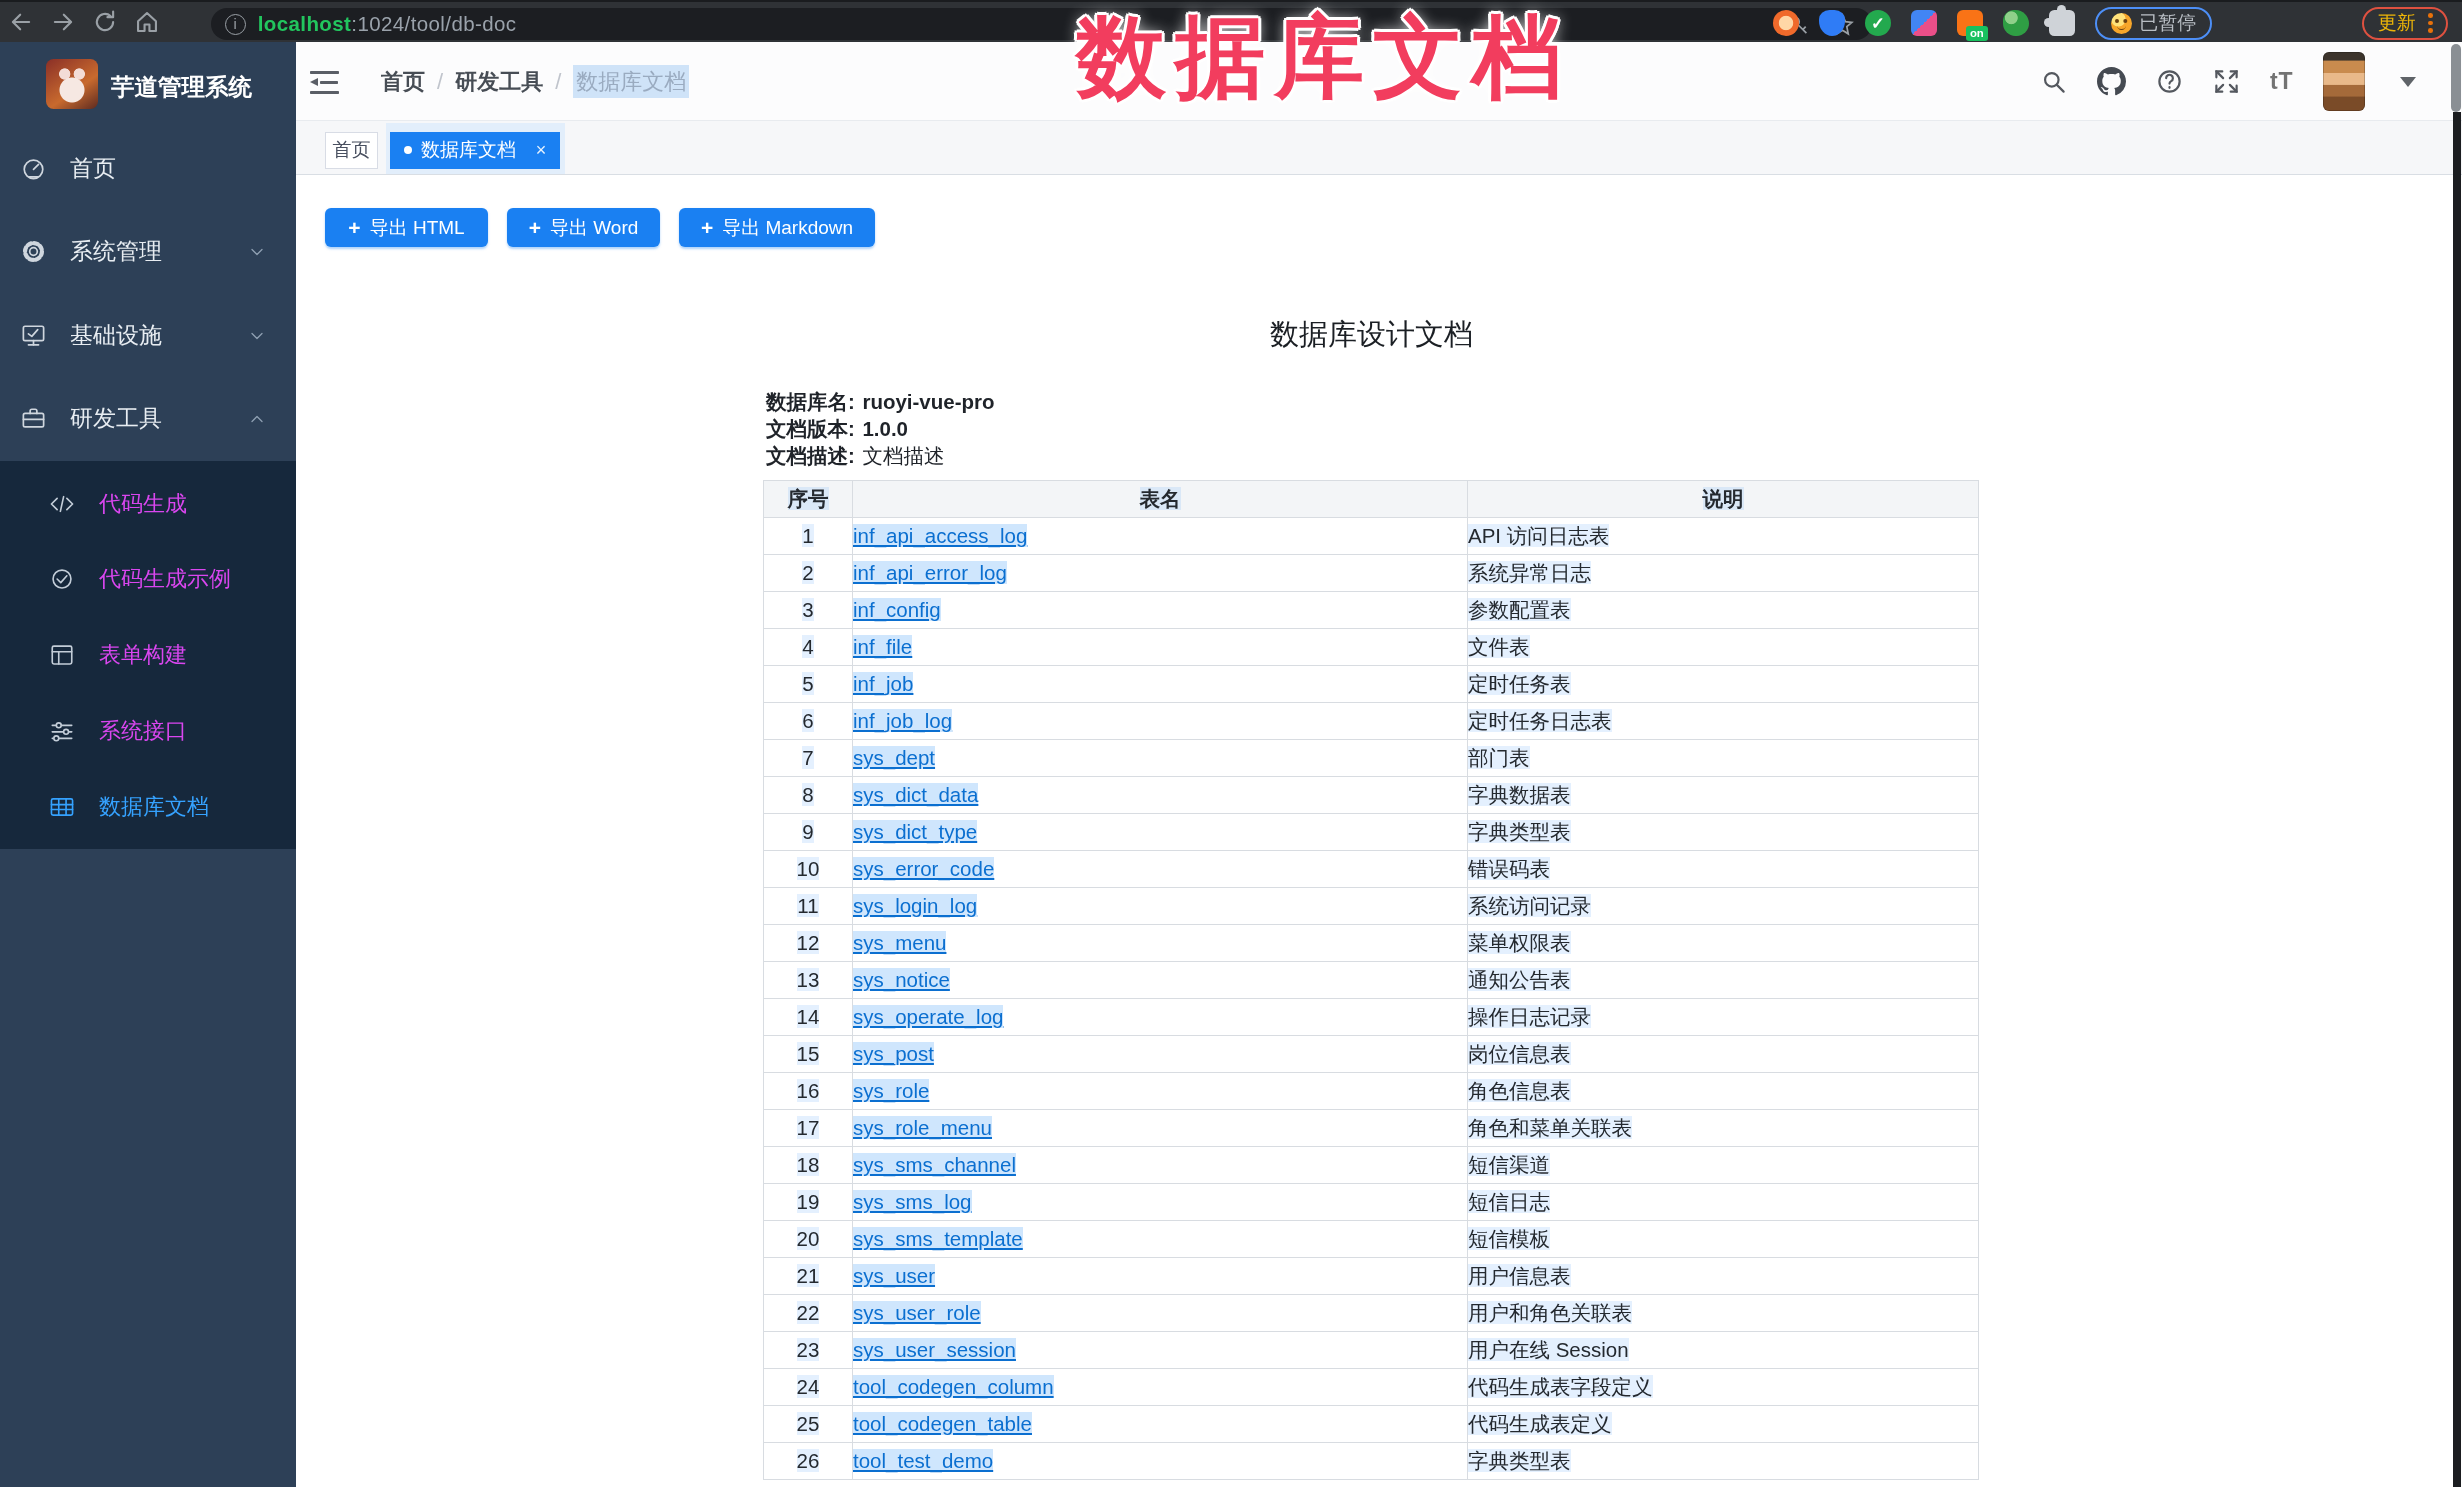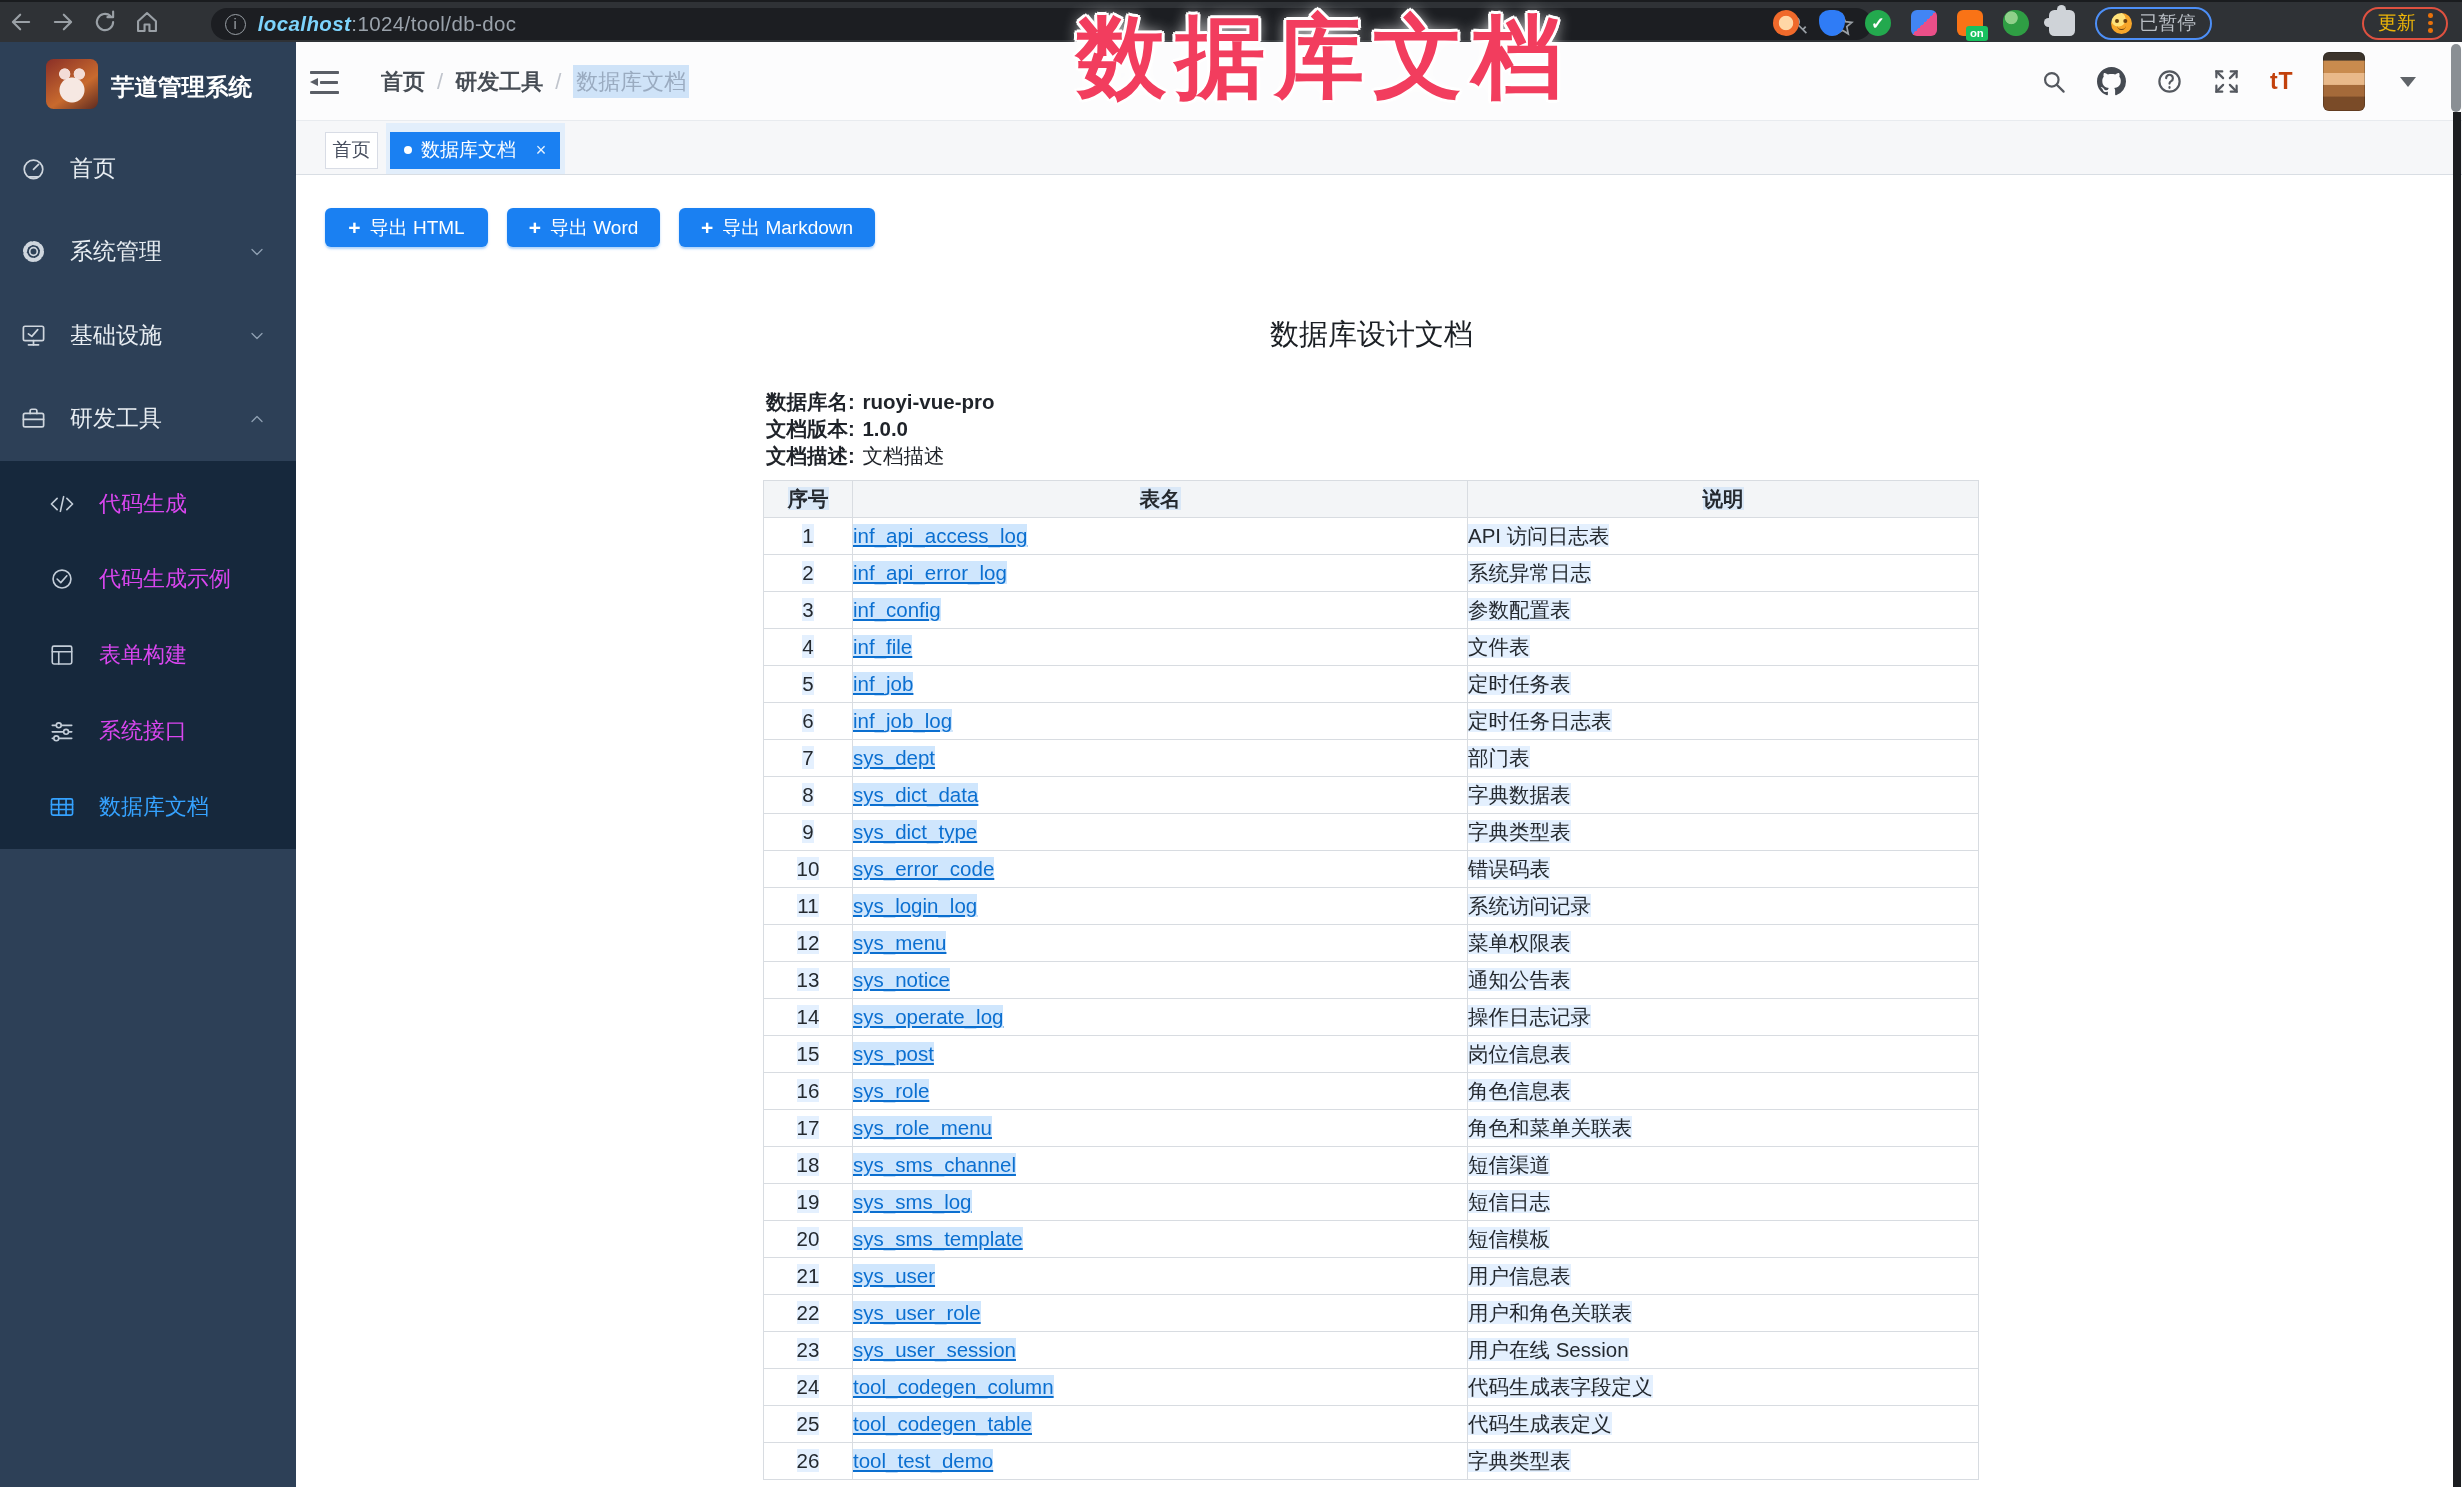--- a/index.html
+++ b/index.html
@@ -9,21 +9,21 @@
   
   .topbar { position:absolute; left:0; top:0; width:2462px; height:42px;
     background:#2f3236; border-top:2.3px solid #1a1c1f; display:flex; align-items:center; }
   .navbtn { width:42px; height:38px; display:flex; align-items:center; justify-content:center; }
   .navbtn svg { stroke:#9aa0a6; fill:none; stroke-width:2.6; stroke-linecap:round; stroke-linejoin:round; }
   .omnibox { position:absolute; left:211px; top:6px; width:1661px; height:32px;
     background:#1c1e22; border-radius:16.7px; display:flex; align-items:center; padding:0 13.7px; }
   .info-ic { width:21px; height:21px; border:1.5px solid #9aa0a6; border-radius:50%;
     color:#9aa0a6; font-size:14.4px; display:flex; align-items:center; justify-content:center; margin-right:12px; }
   .url { font-size:20.5px; letter-spacing:0.4px; }
-  .url .host { color:#7dd3fc; font-weight:bold;font-style:italic; }
+  .url .host { color:#22c55e; font-weight:bold; }
   .url .rest { color:#9aa2ab; }
   .omni-right { margin-left:auto; display:flex; align-items:center; gap:21px; padding-right:4.6px; }
   .omni-right svg { stroke:#9aa0a6; fill:none; stroke-width:2.4; }
   .extrow { position:absolute; right:250px; top:0; height:42px; display:flex; align-items:center; gap:20px; }
   .eicon { width:26px; height:26px; border-radius:50%; position:relative; flex:none; }
   .e-orange { background:radial-gradient(circle at 50% 50%, #ffd7a6 0 6.8px, #f06a2b 7.6px); }
   .e-drop { background:#2f7cf6; border-radius:50% 50% 62% 62%/ 44% 44% 72% 72%; }
   .e-green { background:#23a94e; color:#fff; font-size:16.7px; font-weight:bold;
     display:flex; align-items:center; justify-content:center; }
   .e-duo { border-radius:6px; background:linear-gradient(135deg,#4285f4 50%,#ea4f89 50%); }
@@ -85,21 +85,21 @@
   .hamb i:nth-child(2){ top:10px; width:18px; left:10.6px; }
   .hamb i:nth-child(3){ top:20px; width:29px; }
   .hamb:after { content:""; position:absolute; left:0; top:6.8px; border-right:8.3px solid #5a5e66;
     border-top:4.6px solid transparent; border-bottom:4.6px solid transparent; }
   .breadcrumb { position:absolute; left:85px; top:0; height:79px; display:flex; align-items:center; gap:12px; font-size:22px; }
   .bc-item { color:#474d55; font-weight:bold; cursor:pointer; }
   .bc-sep { color:#c0c4cc; }
   .bc-last { color:#9aabc0; font-weight:normal; background:#cfe3f8; padding:1.5px 3px; }
   .nav-icons { position:absolute; right:47px; top:0; height:79px; display:flex; align-items:center; gap:30px; }
   .nav-icons svg { stroke:#54585f; fill:none; stroke-width:2.6; stroke-linecap:round; }
-  .tT { font-size:23px; color:#c2410c; font-weight:bold; letter-spacing:0.8px; }
+  .tT { font-size:23px; color:#737373; font-weight:bold; letter-spacing:0.8px; }
   .avatar { width:42px; height:59px; border-radius:6px;
     background:linear-gradient(180deg,#3c342c 0 14%, #c98b4e 15% 35%, #e9b98a 36% 55%, #a56a3a 56% 75%, #7a4b28 76%);
     box-shadow:inset 0 0 0 0.8px rgba(0,0,0,.25); cursor:pointer; }
   .caret { width:0; height:0; border-left:8.3px solid transparent; border-right:8.3px solid transparent;
     border-top:10px solid #5f6368; margin-left:4.6px; cursor:pointer; }
 
   .tabbar { position:absolute; left:0; top:79px; width:2167px; height:54px; background:#f6f7f9;
     border-bottom:0.8px solid #d9dee4; box-shadow:0 0.8px 1.5px rgba(0,0,0,.06); }
   .tab-glow { position:absolute; left:90px; top:1.5px; width:179px; height:51px; background:#e2eefb; }
   .tab { position:absolute; top:10.6px; height:37px; display:flex; align-items:center; font-size:19px; cursor:pointer; }

